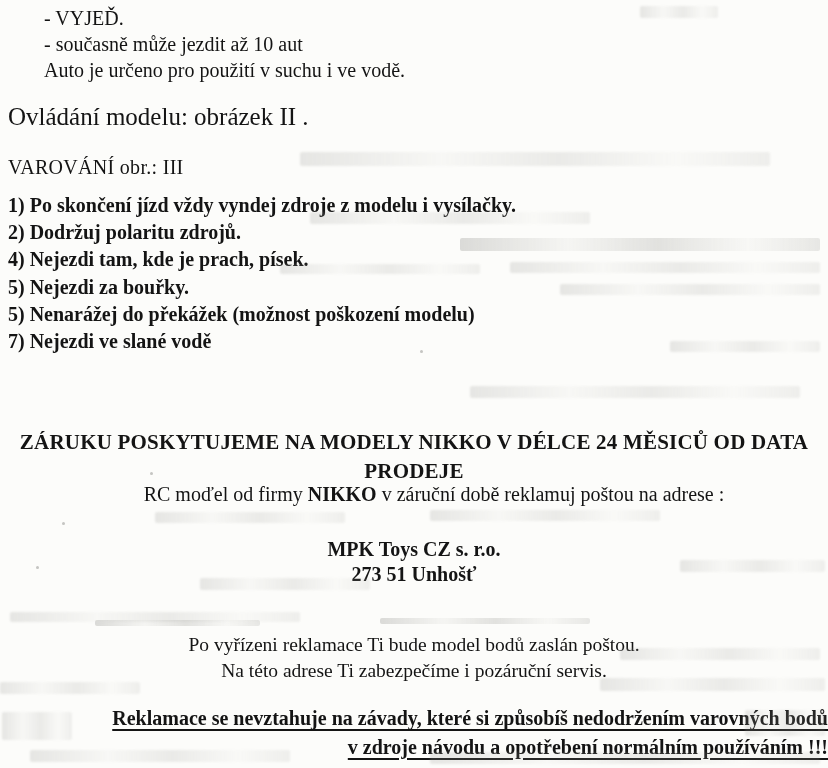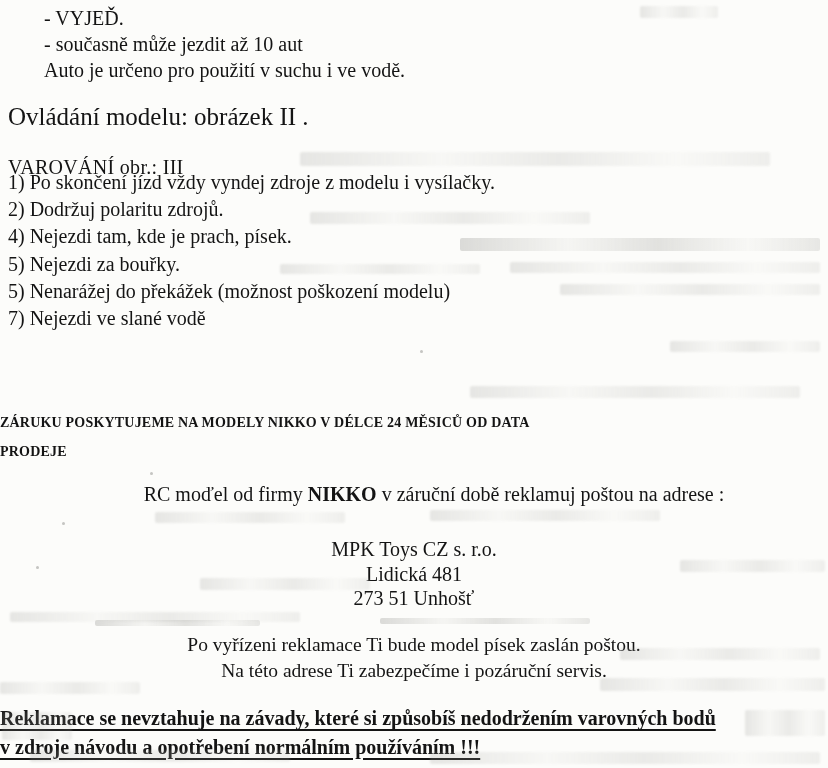--- a/index.html
+++ b/index.html
@@ -22,45 +22,45 @@
   .controls-line {
     position: absolute; top: 103px; left: 8px;
     font-size: 25px;
   }
   .warning-heading {
     position: absolute; top: 156px; left: 8px;
     font-size: 20px; font-weight: normal;
     letter-spacing: .3px;
   }
   .warning-list {
-    position: absolute; top: 169px; left: 8px;
-    font-size: 20px; line-height: 27.2px;
+    position: absolute; top: 192px; left: 8px;
+    font-size: 20px; line-height: 27.2px; font-weight: bold;
   }
   .guarantee-heading {
-    position: absolute; top: 408px; left: 0; width: 828px;
-    font-weight: bold;
-    font-size: 14px; line-height: 29px;
+    position: absolute; top: 428px; left: 0; width: 828px;
+    text-align: center; font-weight: bold;
+    font-size: 21px; line-height: 29px;
     letter-spacing: .2px;
   }
   .claim-line {
     position: absolute; top: 483px; left: 0; width: 828px;
     text-align: center; font-size: 20px; margin-left: 20px;
   }
   .address-block {
     position: absolute; top: 537px; left: 0; width: 828px;
-    text-align: center; font-weight: normal;
+    text-align: center; font-weight: bold;
     font-size: 20px; line-height: 24.5px;
   }
   .postal-block {
     position: absolute; top: 632px; left: 0; width: 828px;
     text-align: center; font-size: 19.5px; line-height: 26px;
   }
   .disclaimer {
     position: absolute; top: 704px; left: 0; width: 828px;
-    text-align: left; font-weight: bold;
+    text-align: right; font-weight: bold;
     font-size: 20px; line-height: 28.5px;
   }
   .disclaimer .dline {
     text-decoration: underline;
     text-decoration-thickness: 2px;
     text-underline-offset: 4px;
   }
 
   
   .smudge {
@@ -105,26 +105,25 @@
 
   <div class="guarantee-heading">
     <div>ZÁRUKU POSKYTUJEME NA MODELY NIKKO V DÉLCE 24 MĚSICŮ OD DATA</div>
     <div>PRODEJE</div>
   </div>
 
   <div class="claim-line"><span>RC moďel od firmy </span><b>NIKKO</b><span> v záruční době reklamuj poštou na adrese :</span></div>
 
   <div class="address-block">
     <div>MPK Toys CZ s. r.o.</div>
-    <div>Lidická 481</div>
     <div>273 51 Unhošť</div>
   </div>
 
   <div class="postal-block">
-    <div>Po vyřízeni reklamace Ti bude model písek zaslán poštou.</div>
+    <div>Po vyřízeni reklamace Ti bude model bodů zaslán poštou.</div>
     <div>Na této adrese Ti zabezpečíme i pozáruční servis.</div>
   </div>
 
   <div class="disclaimer">
     <div class="dline">Reklamace se nevztahuje na závady, které si způsobíš nedodržením varovných bodů</div>
     <div class="dline">v zdroje návodu a opotřebení normálním používáním !!!</div>
   </div>
 
   <div class="smudge" style="left:640px; top:6px;  width:78px;  height:12px;"></div>
   <div class="smudge" style="left:300px; top:152px; width:470px; height:14px;"></div>

